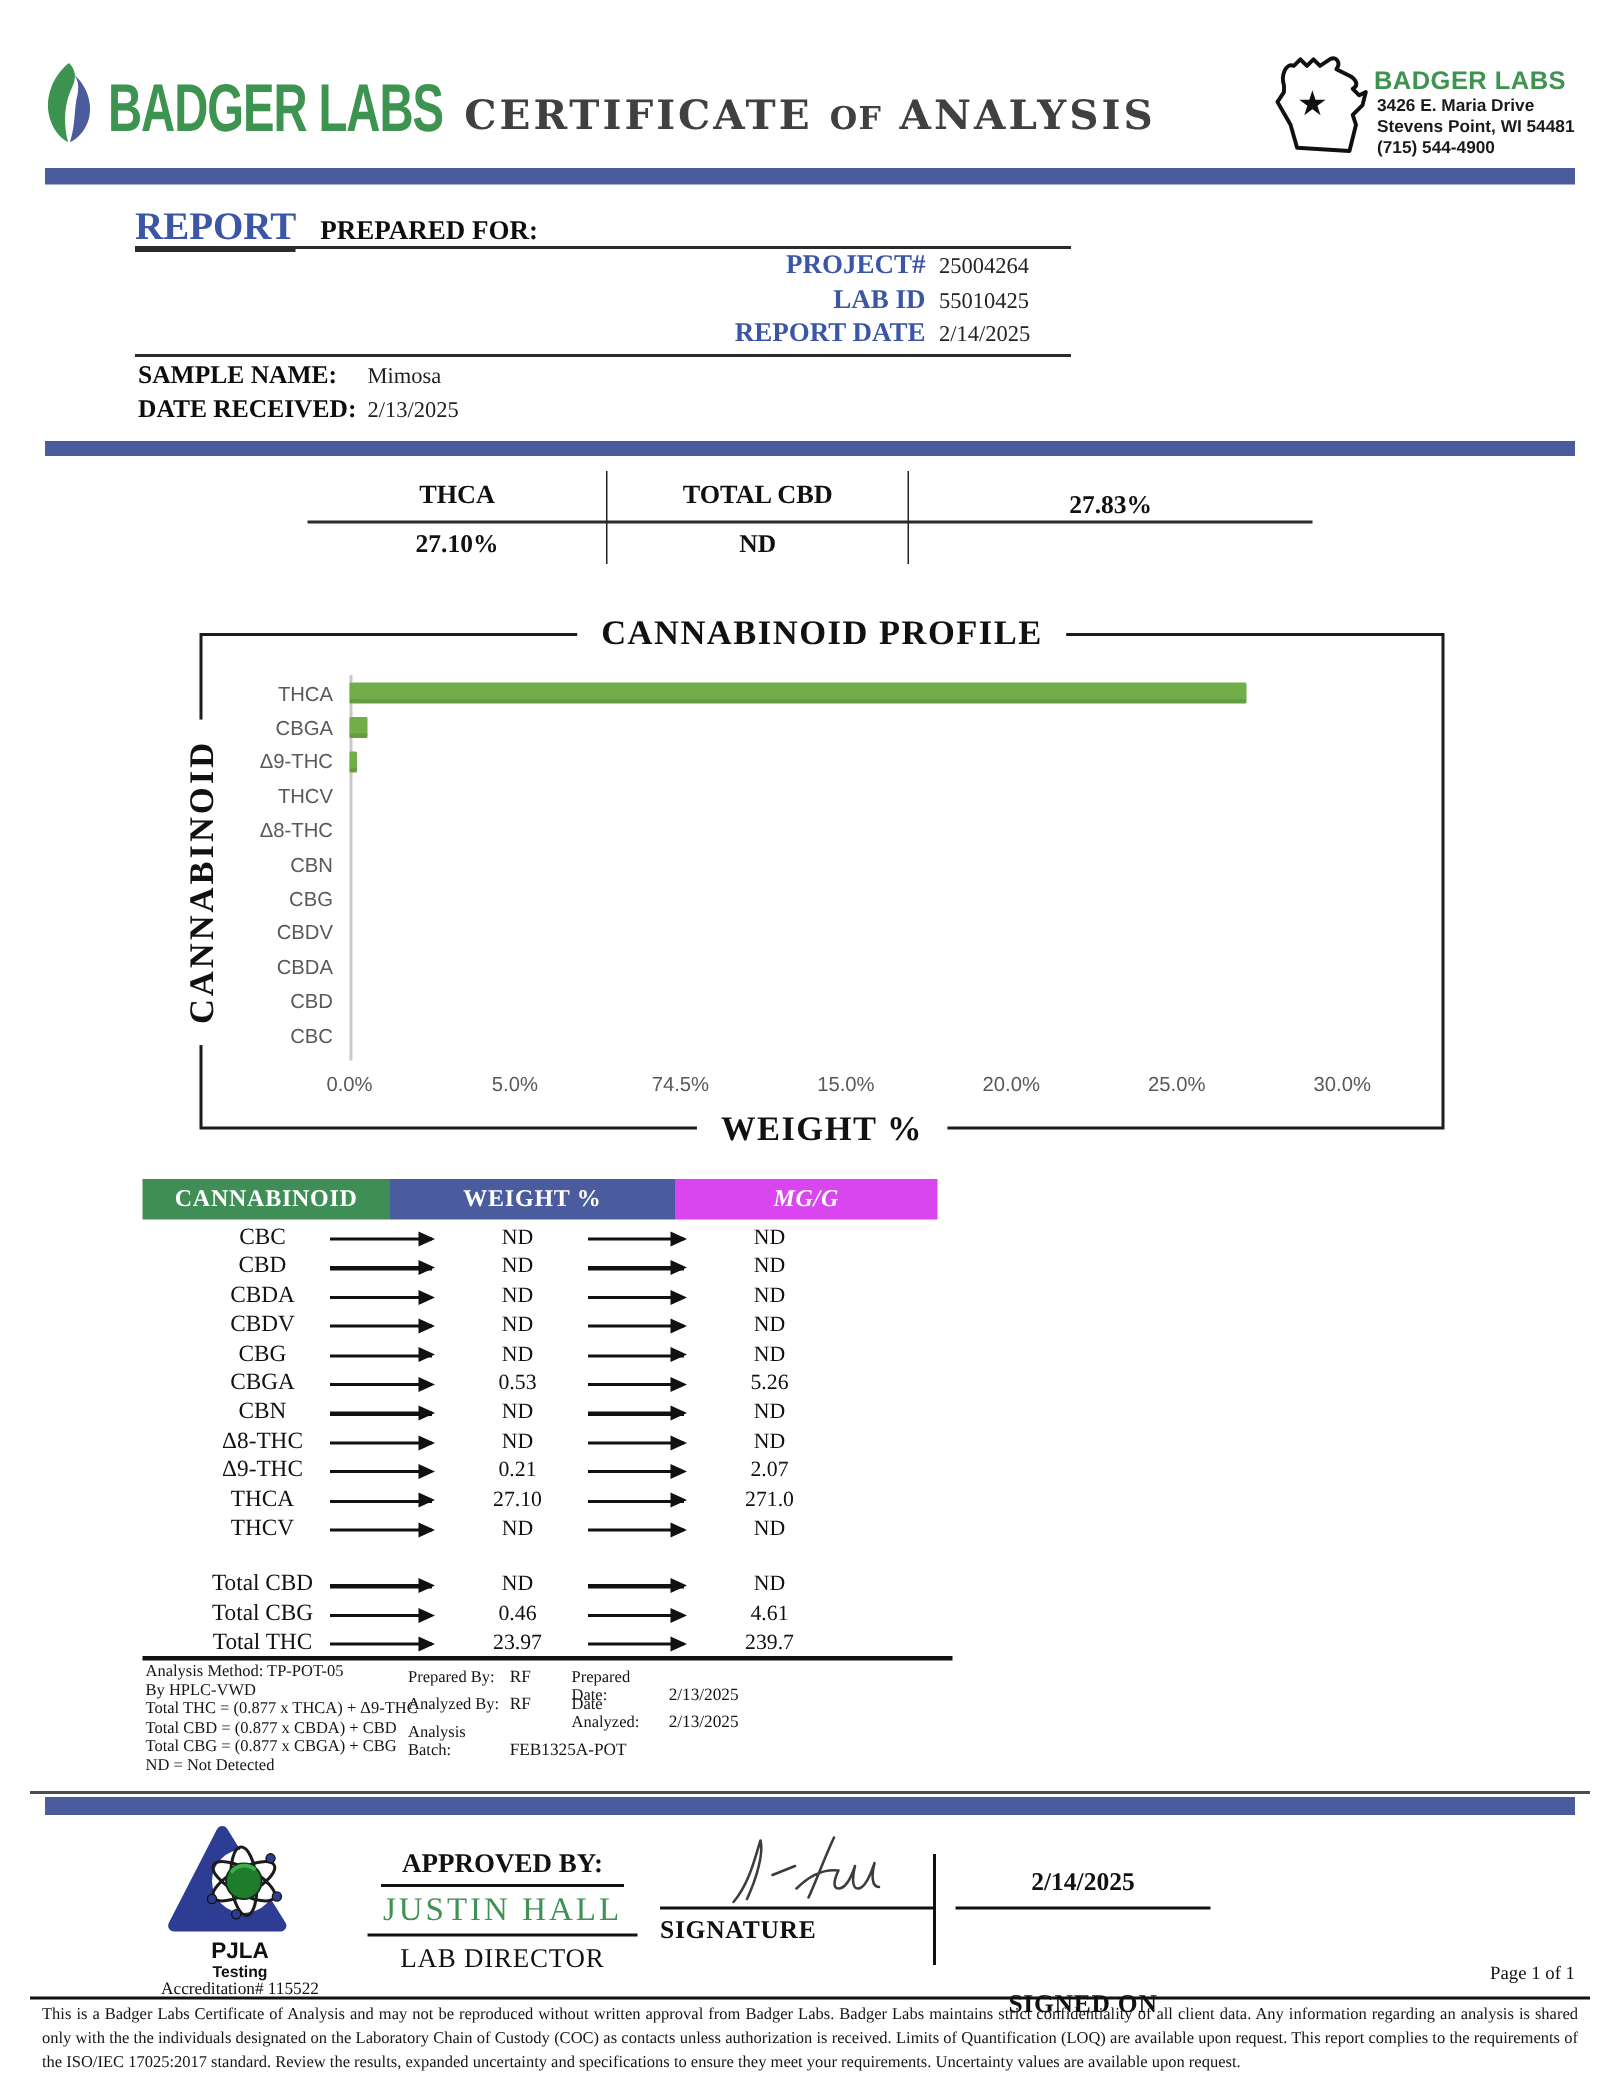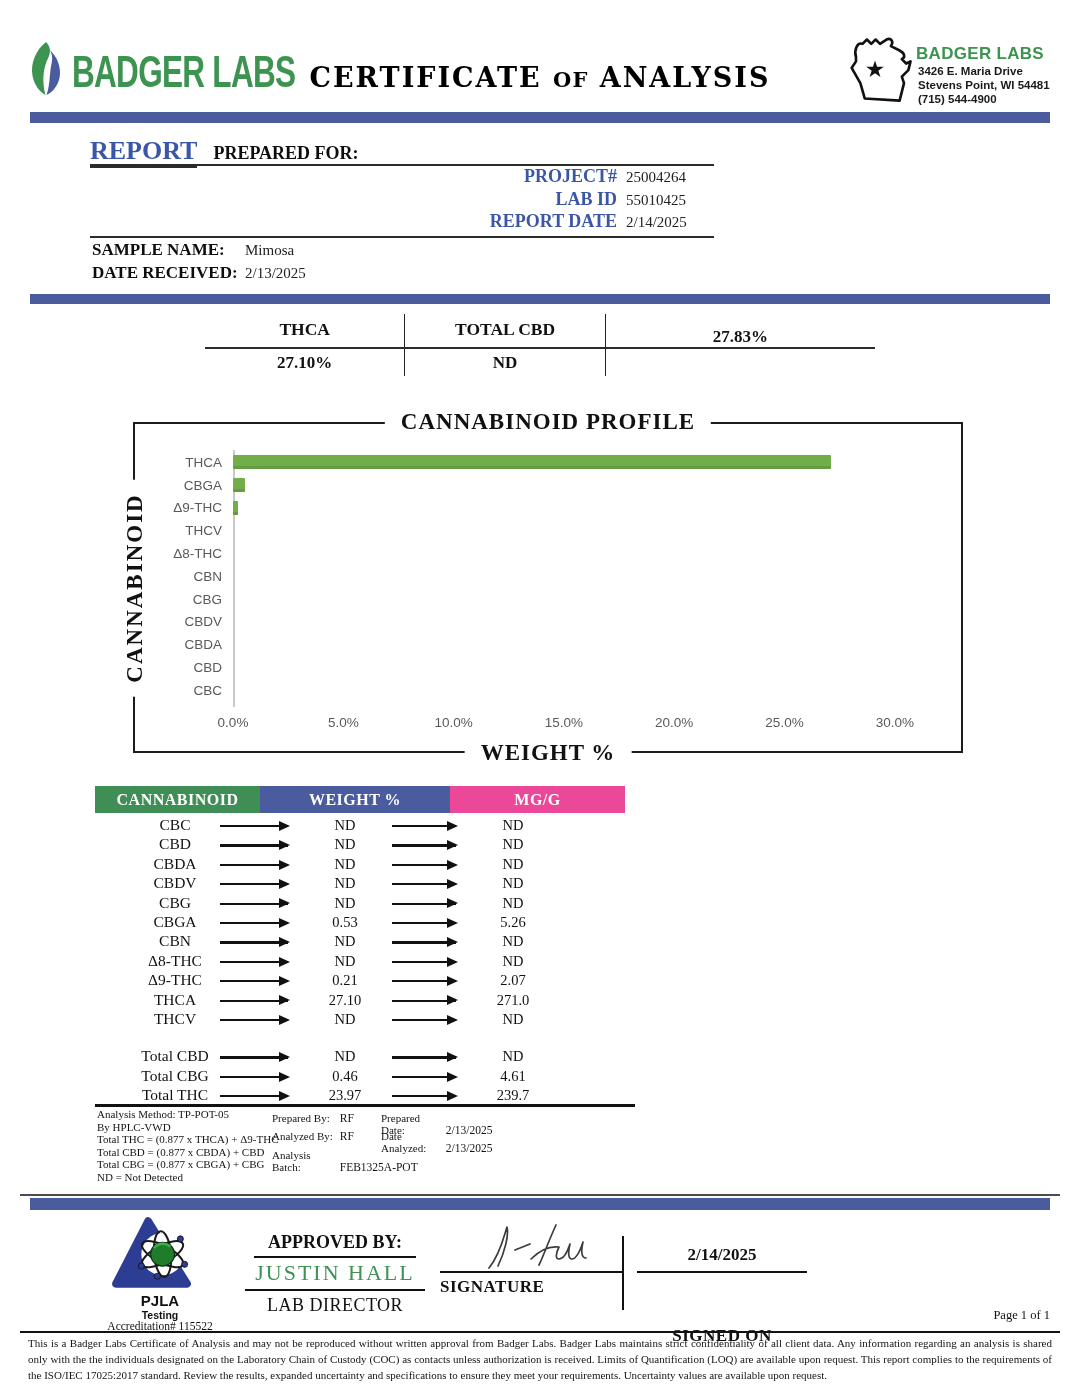--- a/index.html
+++ b/index.html
@@ -6,21 +6,21 @@
   #page{position:relative;width:1080px;height:1396px;background:#fff;overflow:hidden;
         font-family:"Liberation Serif",serif;color:#111;}
 
   
   #badger-logo-icon{position:absolute;left:28px;top:40px;width:36px;height:58px;}
   #logo-text{position:absolute;left:72px;top:46px;font-family:"Liberation Sans",sans-serif;
              font-weight:bold;font-size:45px;color:#3d9350;letter-spacing:-1px;
              transform:scaleX(0.70);transform-origin:left center;white-space:nowrap;}
   #cert-title{position:absolute;left:300px;top:62px;width:480px;text-align:center;
               font-family:"DejaVu Serif",serif;font-weight:bold;font-size:27px;
-              letter-spacing:2px;white-space:nowrap;color:#000000;}
+              letter-spacing:2px;white-space:nowrap;color:#404040;}
   #cert-title .of{font-size:21px;letter-spacing:1px;}
   #wisconsin-map{position:absolute;left:845px;top:33px;width:70px;height:72px;}
   #lab-name{position:absolute;left:916px;top:44px;font-family:"Liberation Sans",sans-serif;
             font-weight:bold;font-size:17px;color:#3d9350;letter-spacing:.3px;}
   .lab-addr{position:absolute;left:918px;font-family:"Liberation Sans",sans-serif;
             font-weight:bold;font-size:11.5px;color:#1a1a1a;}
   #lab-addr1{top:65px;} #lab-addr2{top:79px;} #lab-phone{top:93px;}
 
   .bluebar{position:absolute;left:30px;width:1020px;background:#4a5c9e;}
   #bluebar1{top:112px;height:11px;}
@@ -249,33 +249,33 @@
         <div class="chart-row">
           <span class="chart-cat-label">CBD</span>
         </div>
         <div class="chart-row">
           <span class="chart-cat-label">CBC</span>
         </div>
       </div>
     <div id="chart-ticks">
         <span class="chart-tick" style="left: 98px;">0.0%</span>
         <span class="chart-tick" style="left: 208.3px;">5.0%</span>
-        <span class="chart-tick" style="left: 318.6px;">10.0%</span>
+        <span class="chart-tick" style="left: 318.6px;">74.5%</span>
         <span class="chart-tick" style="left: 428.9px;">15.0%</span>
         <span class="chart-tick" style="left: 539.2px;">20.0%</span>
         <span class="chart-tick" style="left: 649.5px;">25.0%</span>
         <span class="chart-tick" style="left: 759.8px;">30.0%</span>
       </div>
     <div id="chart-xlabel">WEIGHT %</div>
   </div>
 
   <div id="rt-header">
       <div class="rt-hcell" style="background: rgb(62, 142, 85); width: 165px;">CANNABINOID</div>
       <div class="rt-hcell" style="background: rgb(74, 92, 158); width: 190px;">WEIGHT %</div>
-      <div class="rt-hcell" style="background: #ec4899; width: 175px;">MG/G</div>
+      <div class="rt-hcell" style="background: #d946ef; width: 175px; font-style: italic;">MG/G</div>
     </div>
   <div id="rt-rows">
       <div class="rt-row">
         <span class="rt-name">CBC</span>
         <span class="arr arr1"></span>
         <span class="rt-val1">ND</span>
         <span class="arr arr2"></span>
         <span class="rt-val2">ND</span>
       </div>
       <div class="rt-row">

